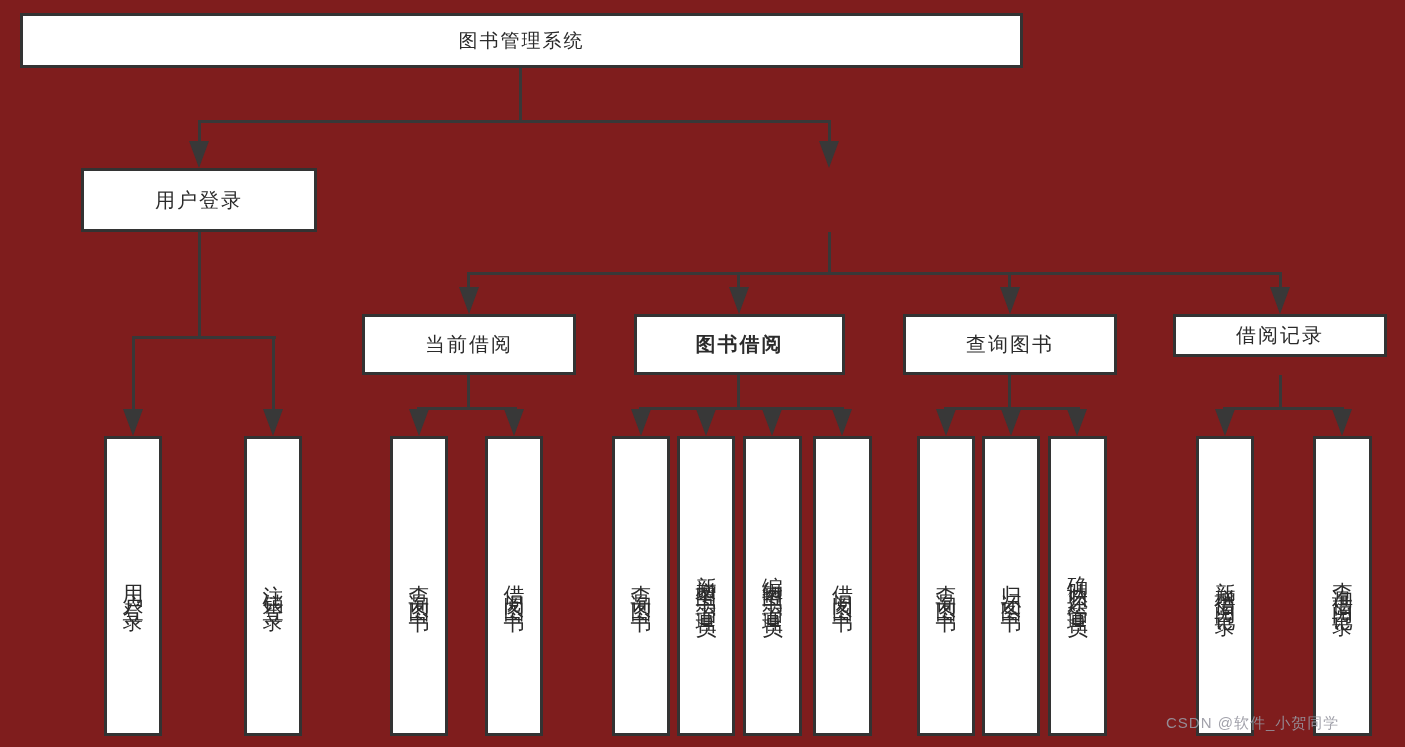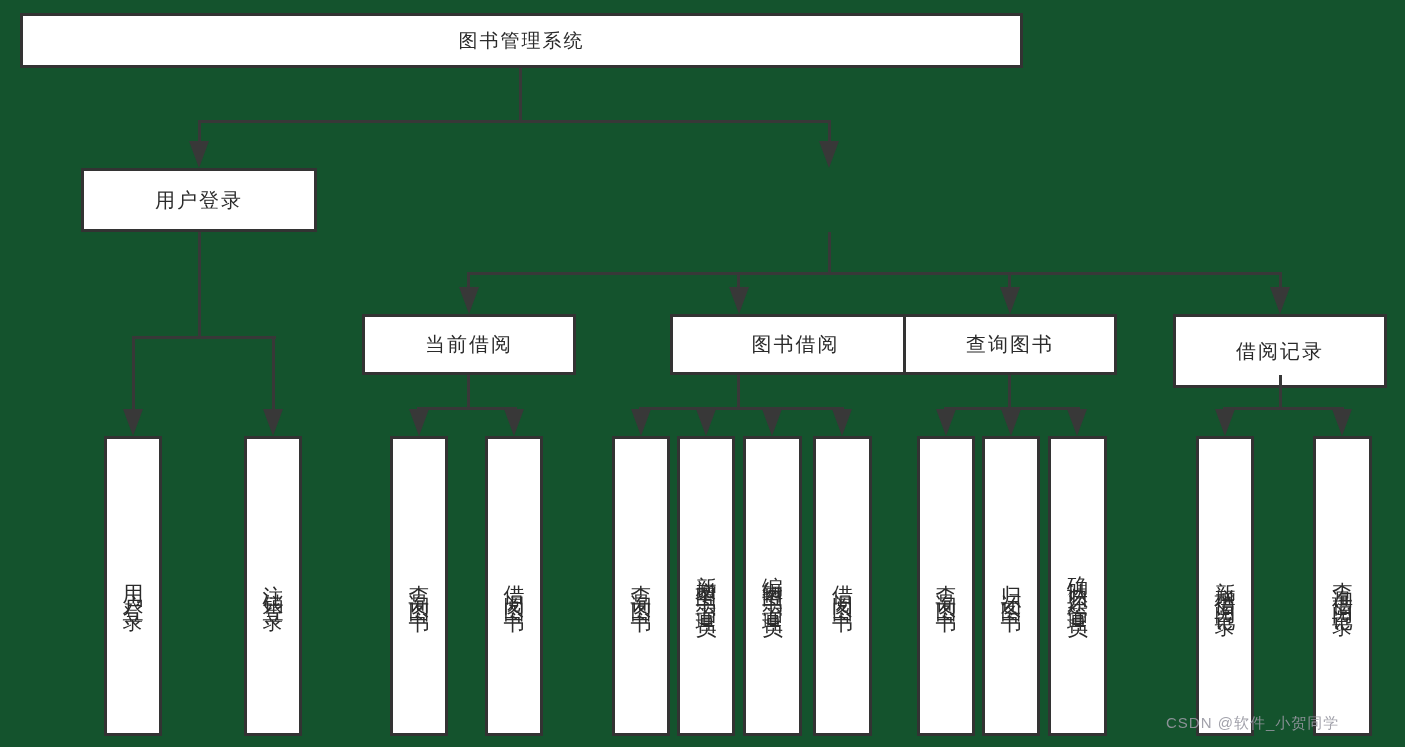--- a/index.html
+++ b/index.html
@@ -4,21 +4,21 @@
 <style>
   html, body {
     margin: 0;
     padding: 0;
     background: #ffffff;
   }
   .canvas {
     position: relative;
     width: 1405px;
     height: 747px;
-    background: #14532d;
+    background: #7f1d1d;
     font-family: "Liberation Sans", sans-serif;
     overflow: hidden;
   }
   
   .hbox {
     position: absolute;
     box-sizing: border-box;
     background: #ffffff;
     border: 3px solid #333333;
     display: flex;
@@ -109,27 +109,27 @@
   <div class="vline" style="left:737px; top:272px; height:24px;"></div>
   <div class="arrow" style="left:729px; top:287px;"></div>
   <div class="vline" style="left:1008px; top:272px; height:24px;"></div>
   <div class="arrow" style="left:1000px; top:287px;"></div>
   <div class="vline" style="left:1279px; top:272px; height:24px;"></div>
   <div class="arrow" style="left:1270px; top:287px;"></div>
 
   <div class="hbox" style="left:362px; top:314px; width:214px; height:61px;">
     <span>当前借阅</span>
   </div>
-  <div class="hbox" style="left:670px; top:314px; width:251px; height:61px;">
+  <div class="hbox" style="left:634px; top:314px; width:211px; height:61px;font-weight:bold;">
     <span>图书借阅</span>
   </div>
   <div class="hbox" style="left:903px; top:314px; width:214px; height:61px;">
     <span>查询图书</span>
   </div>
-  <div class="hbox" style="left:1173px; top:314px; width:214px; height:74px;">
+  <div class="hbox" style="left:1173px; top:314px; width:214px; height:43px;">
     <span>借阅记录</span>
   </div>
 
   <div class="vline" style="left:467px; top:375px; height:34px;"></div>
   <div class="hline" style="left:417px; top:407px; width:100px;"></div>
   <div class="vline" style="left:417px; top:407px; height:14px;"></div>
   <div class="arrow" style="left:409px; top:409px;"></div>
   <div class="vline" style="left:512px; top:407px; height:14px;"></div>
   <div class="arrow" style="left:504px; top:409px;"></div>
 

